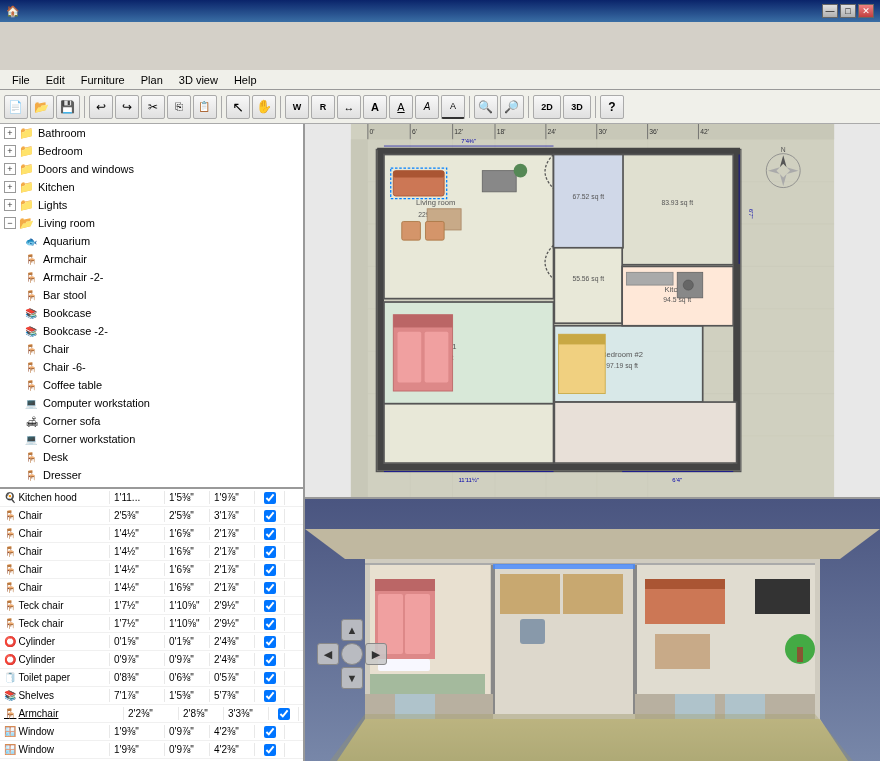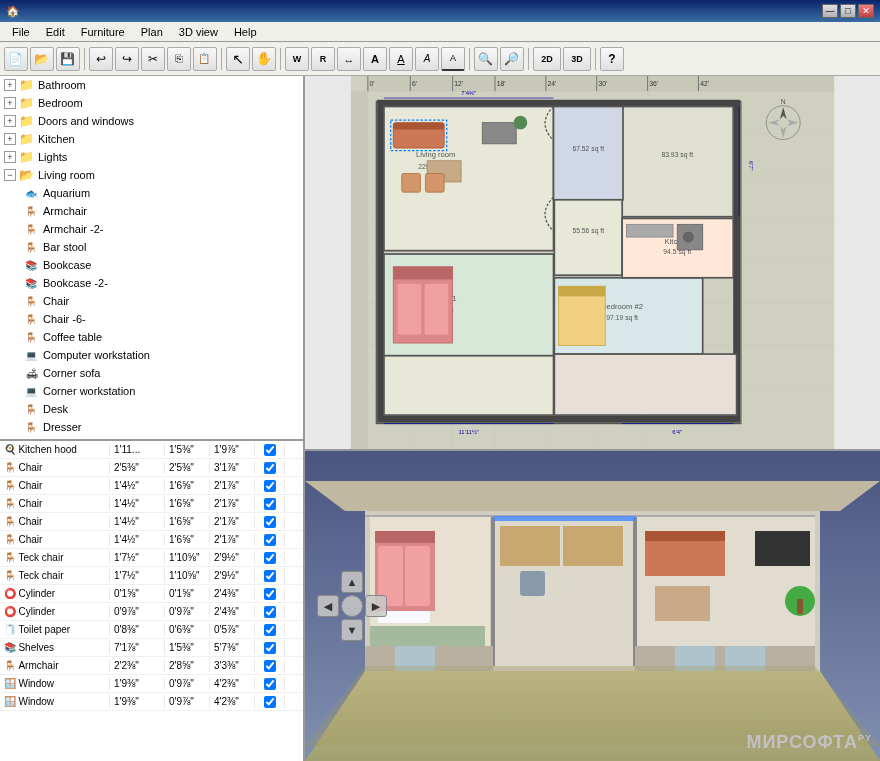--- a/index.html
+++ b/index.html
@@ -28,20 +28,21 @@
     .title-btn.close { background: linear-gradient(to bottom, #f08080, #c04040); color: white; }
 
     
     #menubar {
       background: #f0f0ea;
       border-bottom: 1px solid #999;
       height: 20px;
       display: flex;
       align-items: center;
       padding: 0 4px;
+      margin-top: 48px;
     }
     .menu-item {
       padding: 2px 8px;
       cursor: pointer;
       font-size: 11px;
       color: #000;
     }
 
     
     #toolbar {
@@ -488,21 +489,21 @@
           <div class="list-row">
             <div class="list-cell col-name" style="width: 110px;"><span style="margin-right:2px;">📚</span>Shelves</div>
             <div class="list-cell col-width" style="width: 55px;">7'1⅞"</div>
             <div class="list-cell col-depth" style="width: 45px;">1'5⅜"</div>
             <div class="list-cell col-height" style="width: 45px;">5'7⅜"</div>
             <div class="list-cell checkbox-cell" style="width: 30px;">
               <input type="checkbox" checked="" style="">
             </div>
           </div>
           <div class="list-row">
-            <div class="list-cell col-name" style="width: 110px;"><span style="margin-right:2px;">🪑</span>Armchair</div>
+            <div class="list-cell col-name" style="width: 124px; text-decoration: underline;"><span style="margin-right:2px;">🪑</span>Armchair</div>
             <div class="list-cell col-width" style="width: 55px;">2'2⅜"</div>
             <div class="list-cell col-depth" style="width: 45px;">2'8⅝"</div>
             <div class="list-cell col-height" style="width: 45px;">3'3⅜"</div>
             <div class="list-cell checkbox-cell" style="width: 30px;">
               <input type="checkbox" checked="" style="">
             </div>
           </div>
           <div class="list-row">
             <div class="list-cell col-name" style="width: 110px;"><span style="margin-right:2px;">🪟</span>Window</div>
             <div class="list-cell col-width" style="width: 55px;">1'9⅜"</div>

